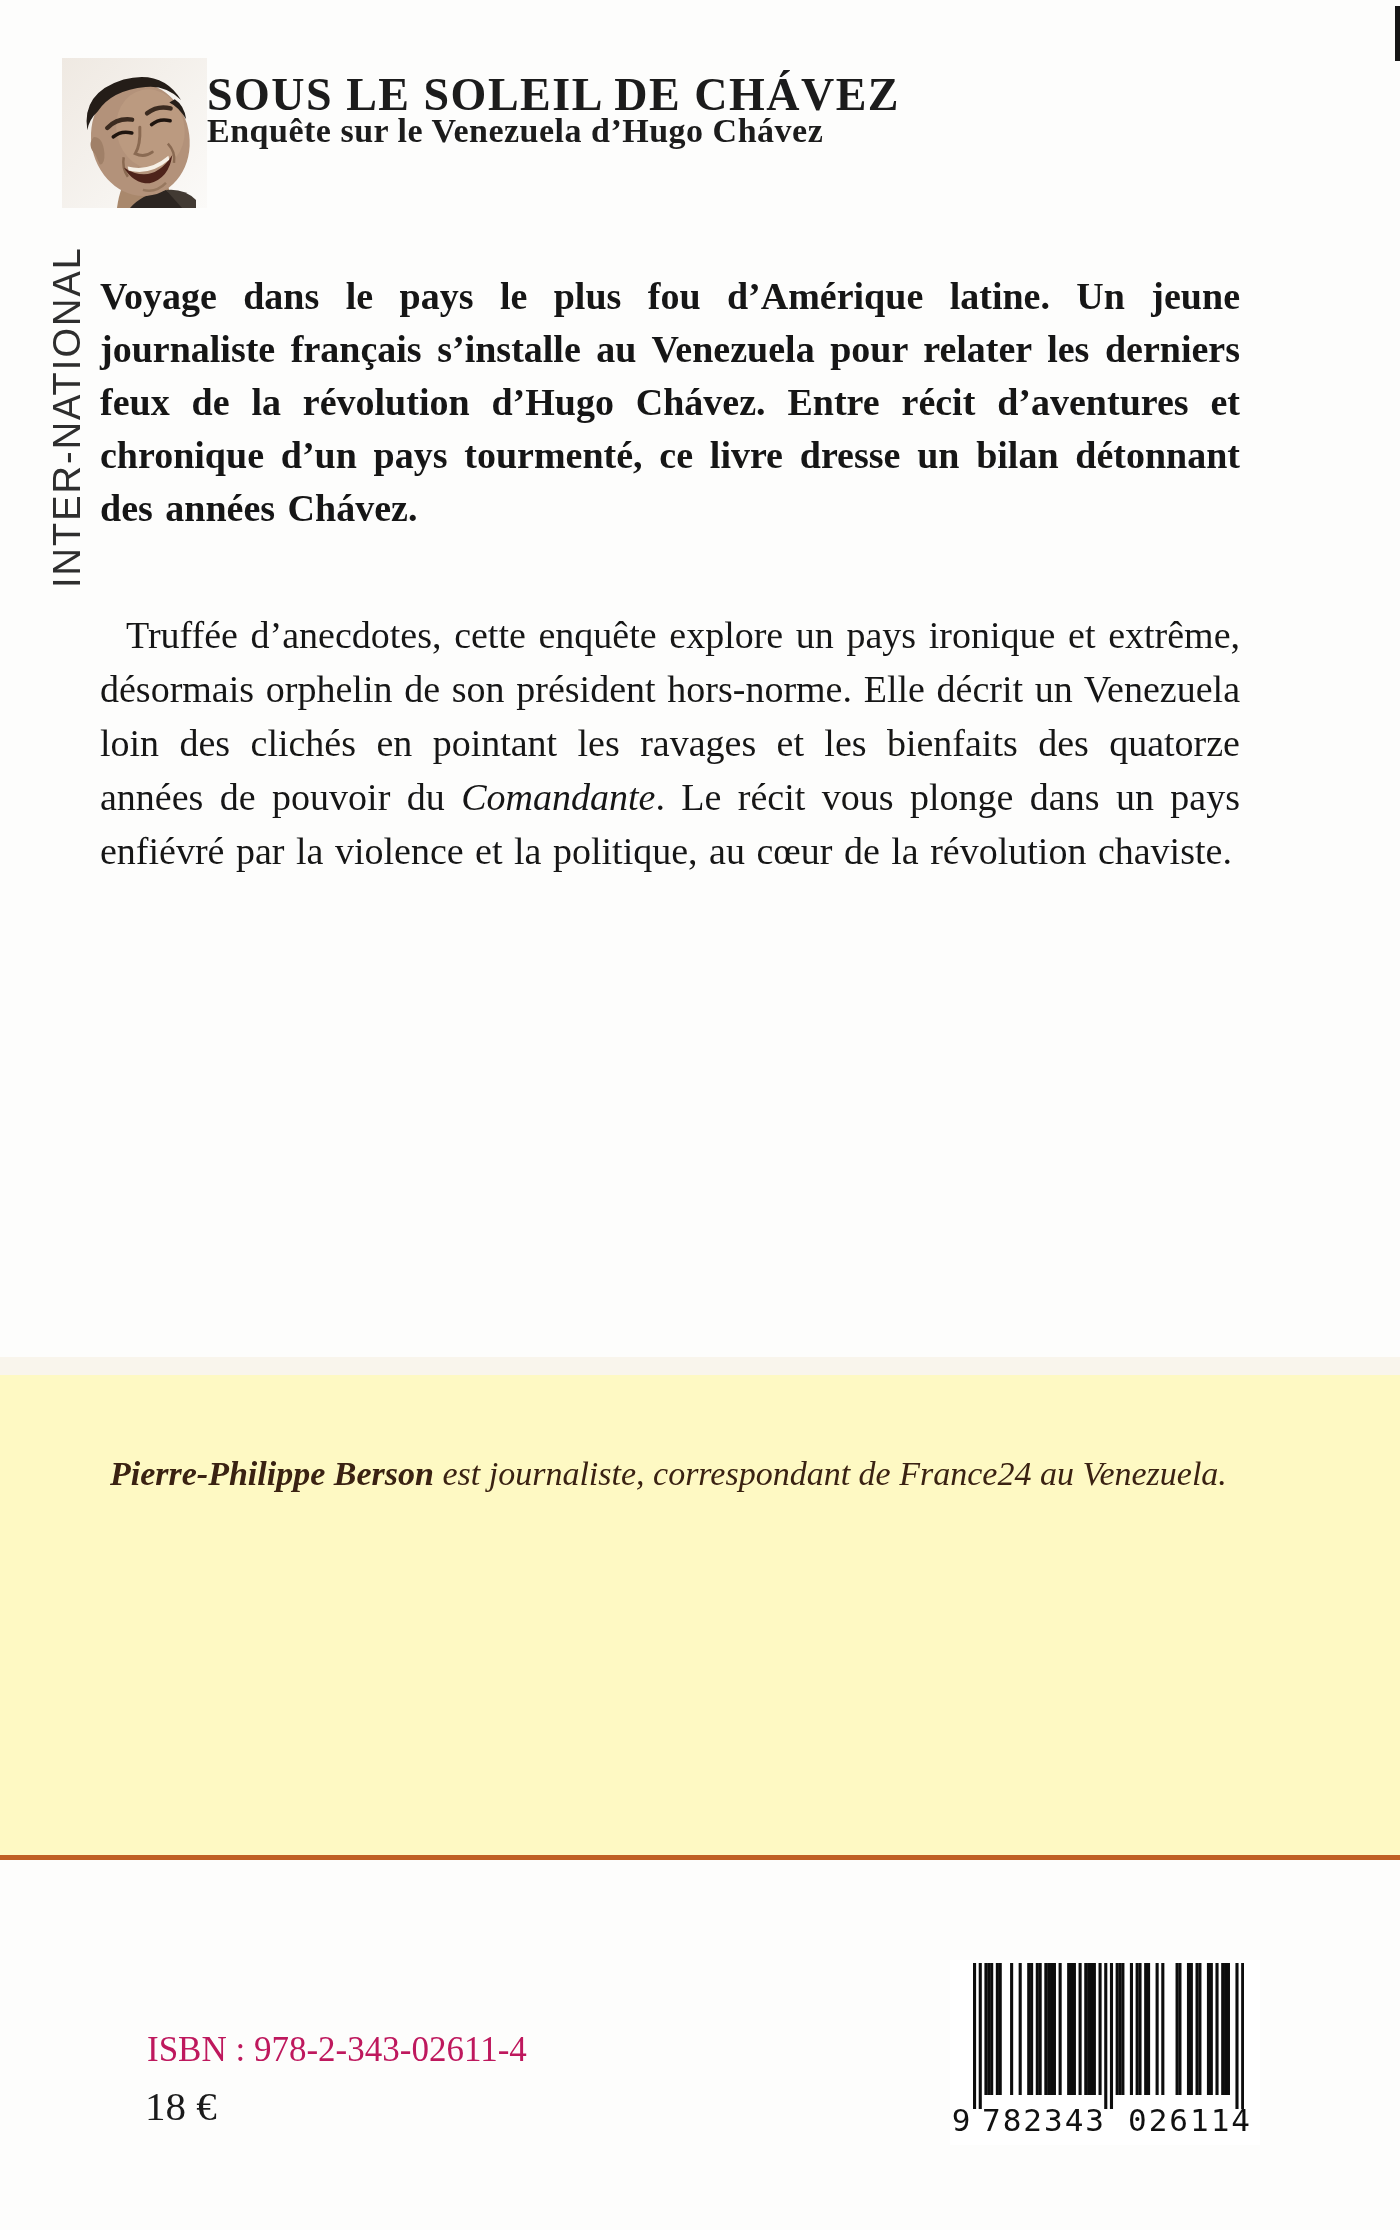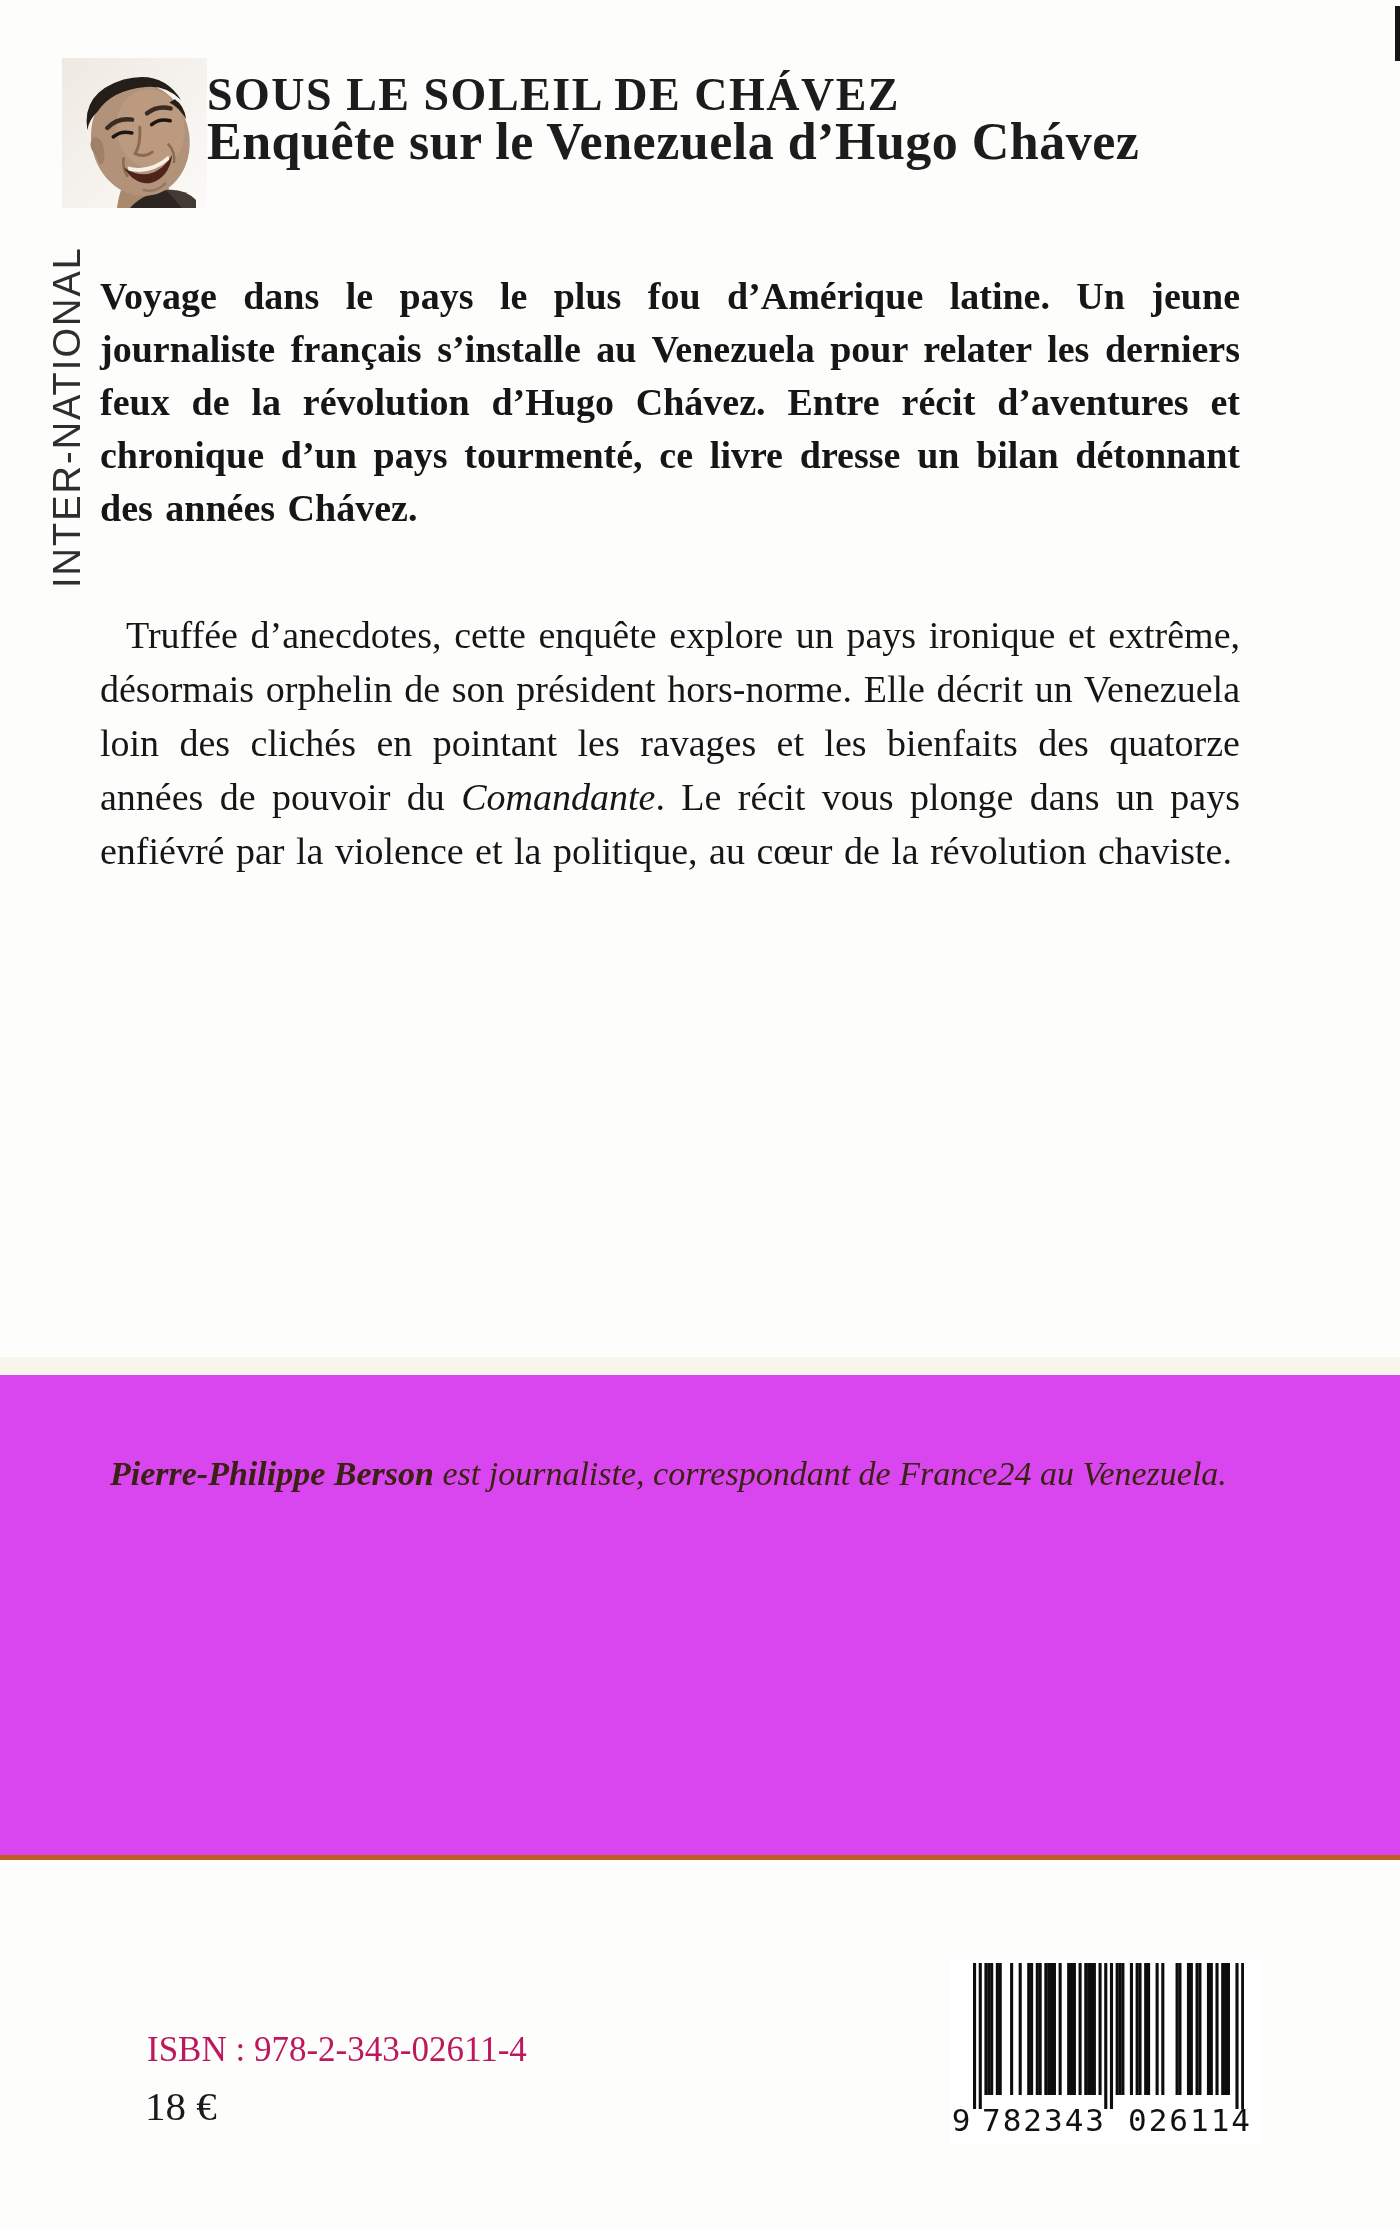--- a/index.html
+++ b/index.html
@@ -27,21 +27,21 @@
   .photo{position:absolute;left:62px;top:58px;width:145px;height:150px;}
   .photo svg{display:block;width:100%;height:100%;}
   
   .title{
     position:absolute;left:207px;top:68px;margin:0;
     font-size:46px;font-weight:bold;letter-spacing:1.5px;
     color:#1c1c1c;white-space:nowrap;text-align:right;
   }
   .subtitle{
     position:absolute;left:207px;top:112px;margin:0;
-    font-size:52px;font-weight:bold;letter-spacing:0.5px;
+    font-size:34px;font-weight:bold;letter-spacing:0.5px;
     color:#1c1c1c;white-space:nowrap;
   }
   
   .para{
     position:absolute;left:96px;width:1140px;margin:4px;
     text-align:justify;
     color:#161616;
   }
   .p1{top:266px;font-size:38px;line-height:53px;font-weight:bold;word-spacing:3px;}
   .p2{top:604px;font-size:38px;line-height:54px;text-indent:26px;word-spacing:2px;}
@@ -128,21 +128,21 @@
     </svg>
   </div>
 
   <h1 class="title">SOUS LE SOLEIL DE CHÁVEZ</h1>
   <h2 class="subtitle">Enquête sur le Venezuela d’Hugo Chávez</h2>
 
   <p class="para p1">Voyage dans le pays le plus fou d’Amérique latine. Un jeune journaliste français s’installe au Venezuela pour relater les derniers feux de la révolution d’Hugo Chávez. Entre récit d’aventures et chronique d’un pays tourmenté, ce livre dresse un bilan détonnant des années Chávez.</p>
 
   <p class="para p2"><span>Truffée d’anecdotes, cette enquête explore un pays ironique et extrême, désormais orphelin de son président hors-norme. Elle décrit un Venezuela loin des clichés en pointant les ravages et les bienfaits des quatorze années de pouvoir du </span><em>Comandante</em><span>. Le récit vous plonge dans un pays enfiévré par la violence et la politique, au cœur de la révolution chaviste.</span></p>
 
-  <div class="band" style="background: #d946ef;">
+  <div class="band" style="background: #fef9c3;">
     <p class="band-text"><strong>Pierre-Philippe Berson</strong><span> est journaliste, correspondant de France24 au Venezuela.</span></p>
   </div>
 
   <div class="isbn">ISBN : 978-2-343-02611-4</div>
   <div class="price">18 €</div>
 
   <div class="barcode">
     <svg class="bc-svg" id="bc-svg" width="271" height="146">
         <rect x="0.00" y="0" width="3.10" height="146" fill="#0d0d0d"></rect>
         <rect x="5.71" y="0" width="3.10" height="146" fill="#0d0d0d"></rect>

